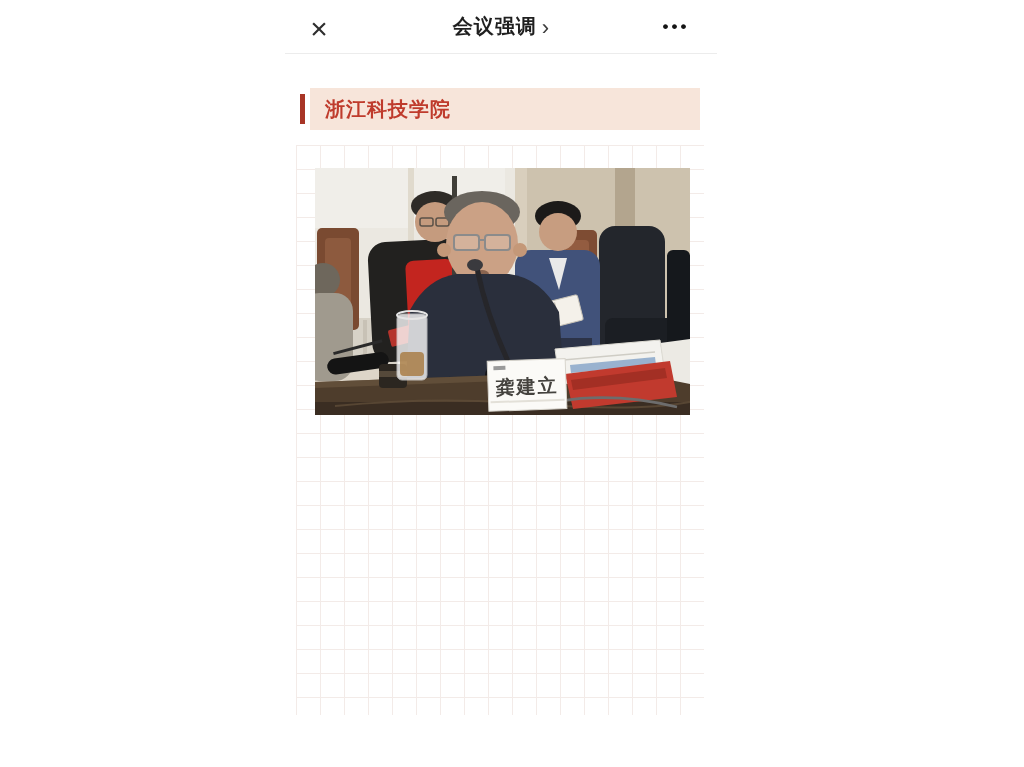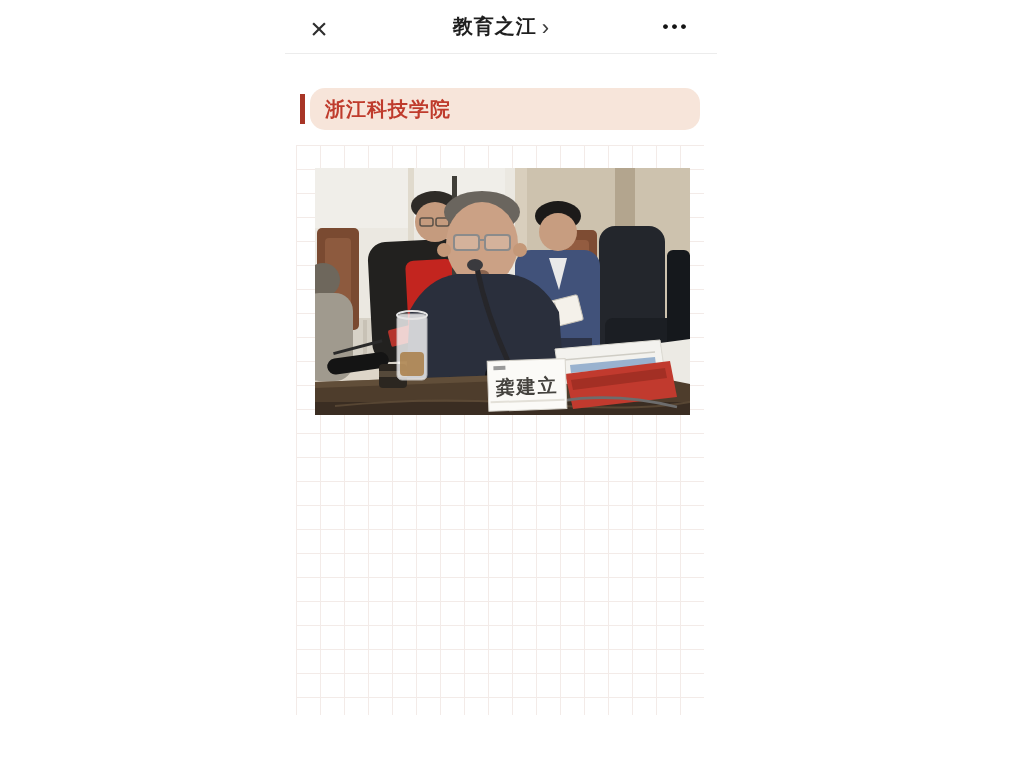--- a/index.html
+++ b/index.html
@@ -18,21 +18,21 @@
   .header-title{position:absolute;left:0;top:0;width:432px;height:53px;
     display:flex;align-items:center;justify-content:center;gap:5px;}
   .header-title .t{font-size:20px;font-weight:600;color:#1f1f1f;letter-spacing:1px;}
   .header-title .chev{font-size:22px;color:#3c3c3c;font-weight:400;line-height:20px;padding-top:2px;}
   .more-btn{position:absolute;right:18px;top:10px;width:46px;height:34px;text-align:center;
     font-size:17px;font-weight:700;letter-spacing:3px;color:#141414;line-height:34px;cursor:pointer;}
 
   
   .section-bar{position:absolute;left:300px;top:94px;width:5px;height:30px;background:#a83526;}
   .section-box{position:absolute;left:310px;top:88px;width:390px;height:42px;background:#f7e5da;
-    display:flex;align-items:center;border-radius:15px;}
+    display:flex;align-items:center;}
   .section-box .label{font-size:20px;font-weight:700;color:#bf3b2c;padding-left:15px;letter-spacing:1px;}
 
   
   .grid-area{position:absolute;left:296px;top:145px;width:408px;height:570px;background:#ffffff;
     background-image:linear-gradient(#f3ebe8 1px,transparent 1px),
                      linear-gradient(90deg,#f3ebe8 1px,transparent 1px);
     background-size:24px 24px;}
 
   .photo{position:absolute;left:315px;top:168px;width:375px;height:247px;overflow:hidden;cursor:pointer;}
   .photo svg{display:block;}
@@ -44,21 +44,21 @@
 </head>
 <body>
 
 <div class="canvas">
 
   <div class="top-fragment"></div>
 
   <div class="header">
     <div class="close-btn">×</div>
     <div class="header-title">
-      <span class="t">教育之江</span>
+      <span class="t">会议强调</span>
       <span class="chev">›</span>
     </div>
     <div class="more-btn">•••</div>
   </div>
 
   <div class="section-bar"></div>
   <div class="section-box">
     <span class="label">浙江科技学院</span>
   </div>
 

